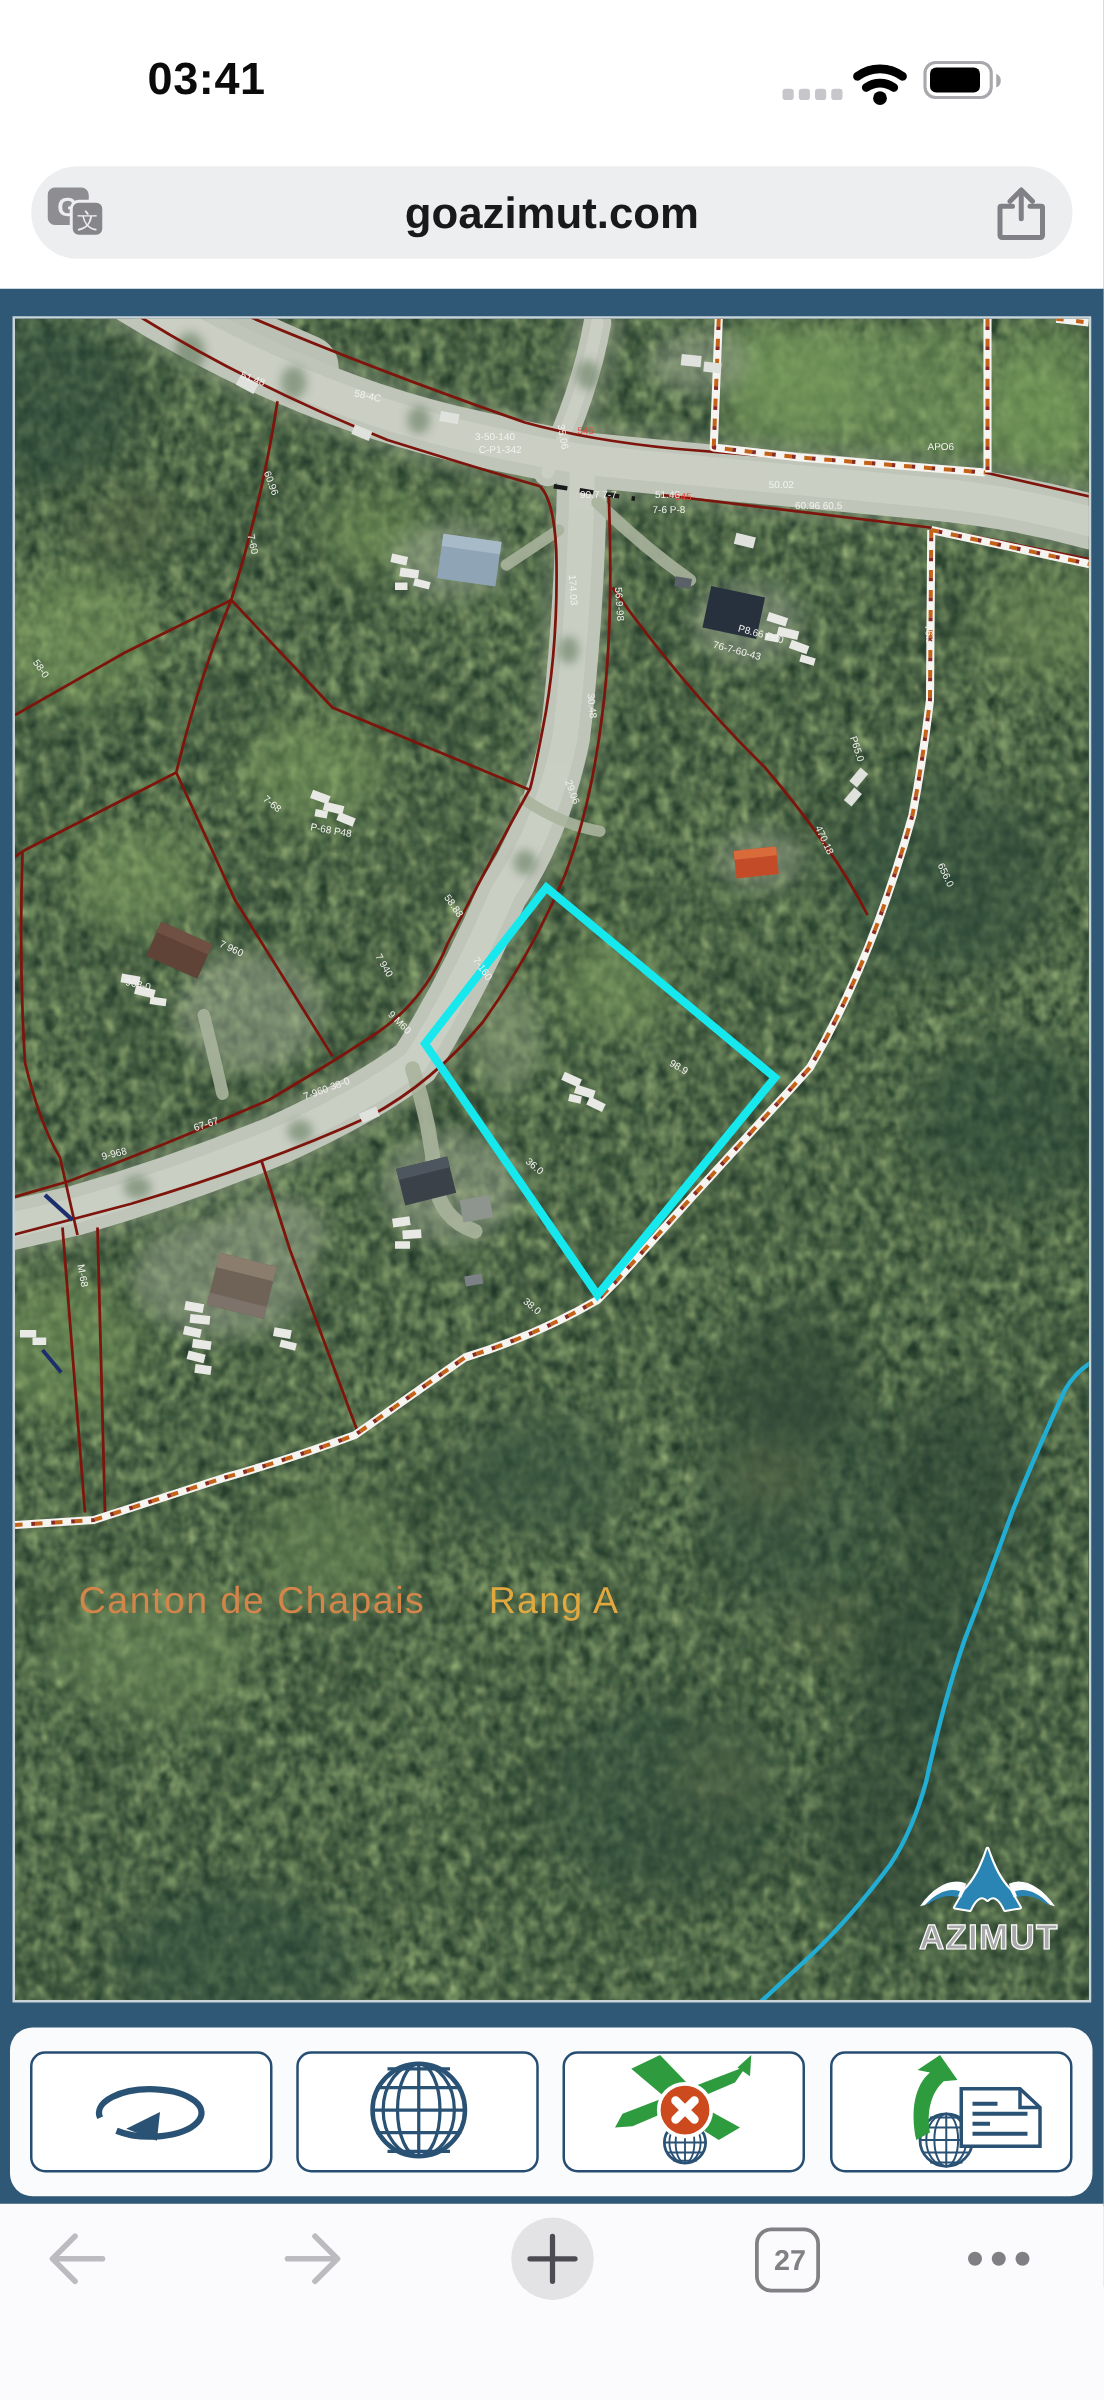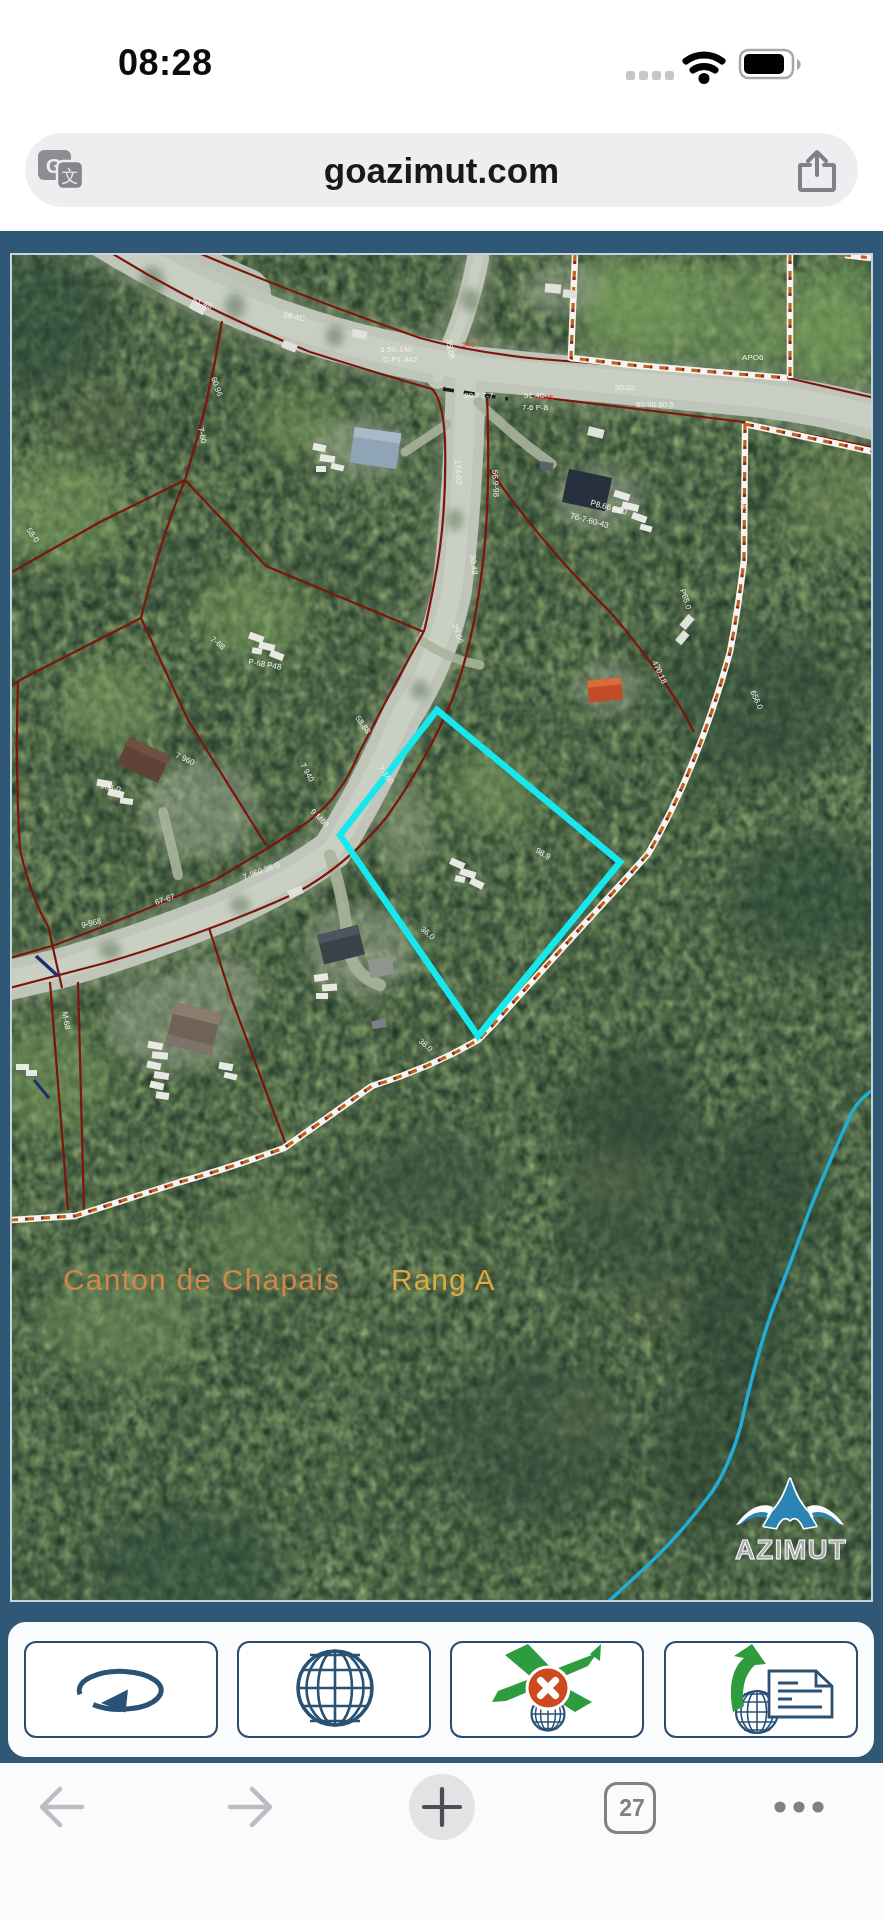--- a/index.html
+++ b/index.html
@@ -2,21 +2,21 @@
 <html><head>
 <meta charset="utf-8">
 <style>
 html,body{margin:0;padding:0;}
 body{width:883px;height:1920px;position:relative;background:#ffffff;font-family:"Liberation Sans",sans-serif;overflow:hidden;}
 .abs{position:absolute;}
 </style>
 </head>
 <body>
 
-<div class="abs" style="left:118px;top:42px;font-size:36px;font-weight:700;color:#0b0b0c;letter-spacing:0.5px;">08:28</div>
+<div class="abs" style="left:118px;top:42px;font-size:36px;font-weight:700;color:#0b0b0c;letter-spacing:0.5px;">03:41</div>
 
 <svg class="abs" style="left:618px;top:40px;" width="200" height="50" viewBox="0 0 200 50">
 <g fill="#c7c7cb">
 <rect x="8" y="31" width="9" height="9" rx="2.5"></rect>
       <rect x="21" y="31" width="9" height="9" rx="2.5"></rect>
       <rect x="34" y="31" width="9" height="9" rx="2.5"></rect>
       <rect x="47" y="31" width="9" height="9" rx="2.5"></rect>
 </g>
 
 <g fill="none" stroke="#000" stroke-width="6" stroke-linecap="round">

